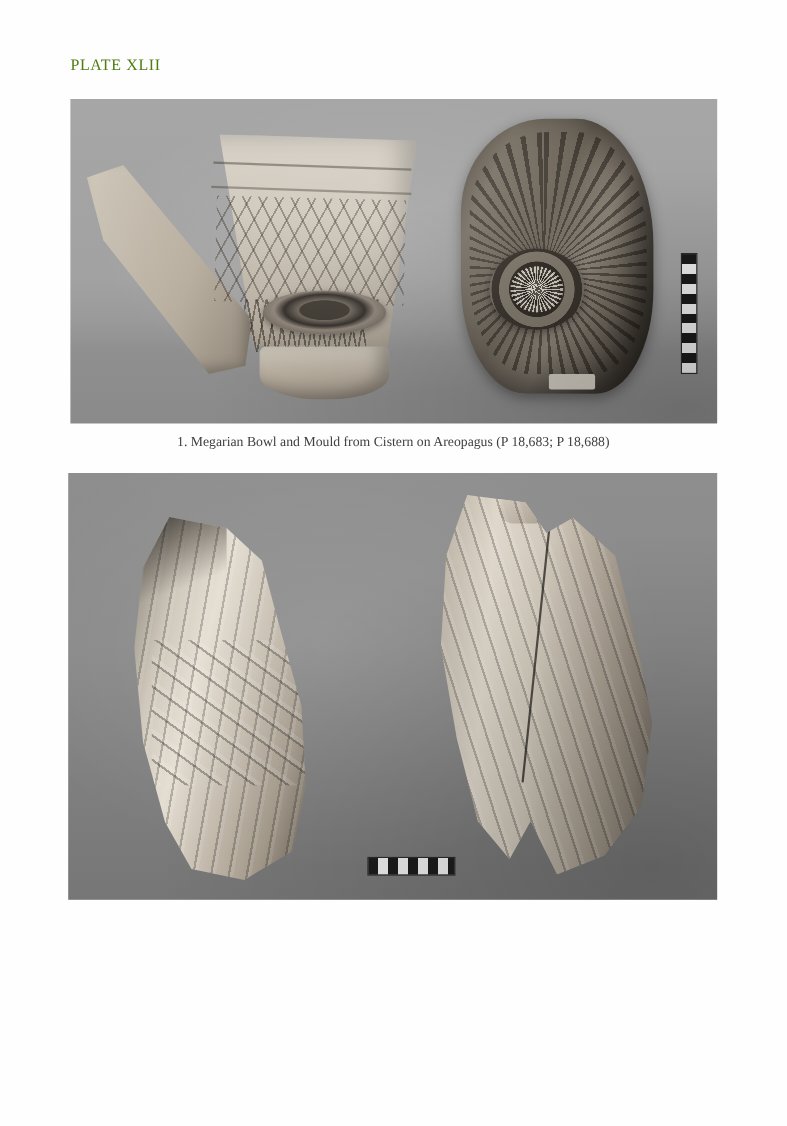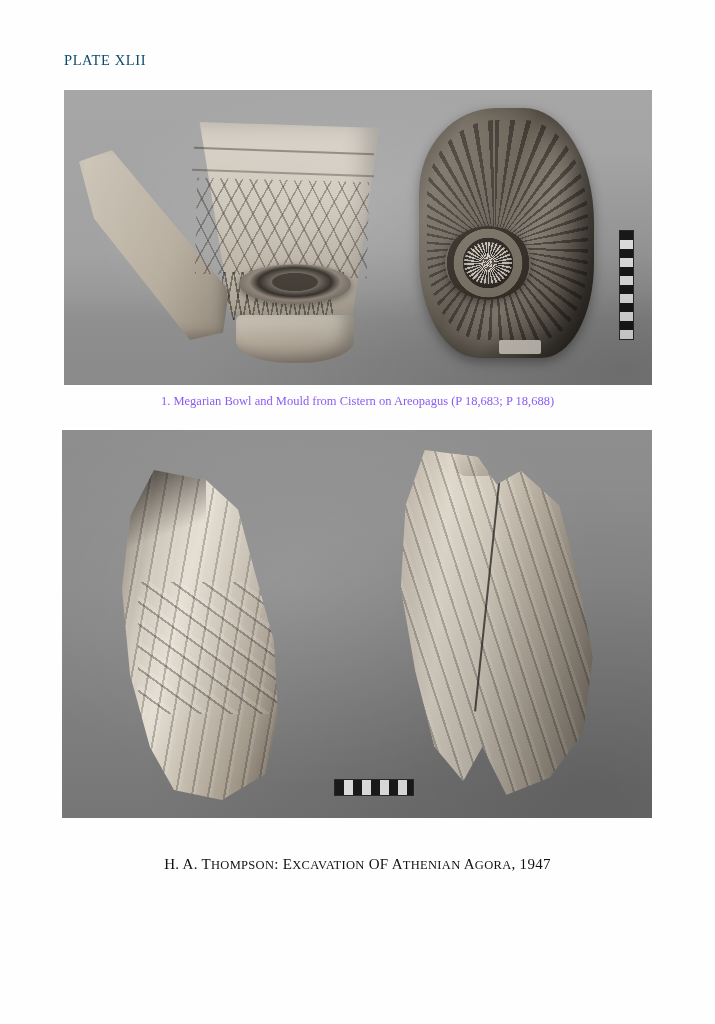--- a/index.html
+++ b/index.html
@@ -22,21 +22,21 @@
     background: #fefefe;
   }
 
   .plate-label {
     position: absolute;
     left: 64px;
     top: 52px;
     font-size: 14.5px;
     letter-spacing: 0.6px;
     font-family: "Liberation Serif", serif;
-    color: #0c4a6e;
+    color: #4d7c0f;
   }
 
   .figure {
     position: absolute;
   }
 
   .fig1 { left: 64px; top: 90px; width: 588px; height: 295px; }
   .fig2 { left: 62px; top: 430px; width: 590px; height: 388px; }
 
   .photo {
@@ -292,21 +292,21 @@
       #1c1c1c 0 9px, #f0f0f0 9px 18px);
     border: 1px solid #2b2b2b;
   }
 
   .caption {
     position: absolute;
     width: 100%;
     text-align: center;
     font-size: 12.5px;
     font-family: "Liberation Serif", serif;
-    color: #8b5cf6;
+    color: #404040;
   }
   .cap1 { left: 0; top: 394px; }
   .cap2 { left: 0; top: 826px; }
 
   .credit {
     position: absolute;
     left: 0;
     top: 856px;
     width: 100%;
     text-align: center;
@@ -364,17 +364,14 @@
         <div class="knob"></div>
         <div class="folds"></div>
         <div class="crack"></div>
       </div>
 
       <div class="scale-h"></div>
     </div>
   </div>
 
 
-  <div class="credit">
-    <span>H. A. T</span><span class="sc">HOMPSON</span><span>: E</span><span class="sc">XCAVATION</span><span> OF A</span><span class="sc">THENIAN</span><span> A</span><span class="sc">GORA</span><span>, 1947</span>
-  </div>
 
 </div>
 
 </body></html>

